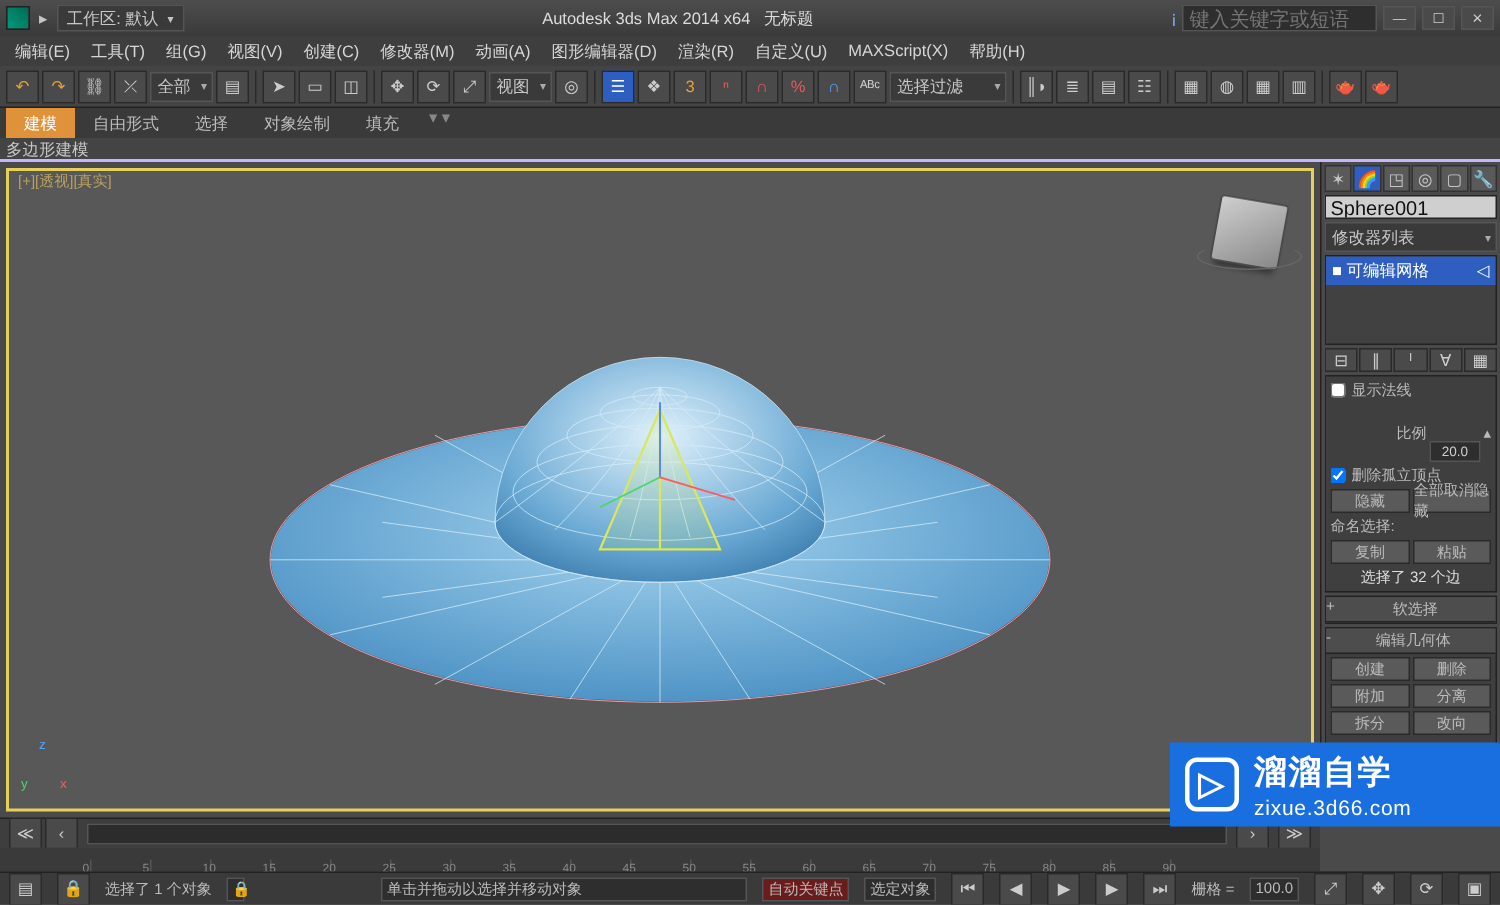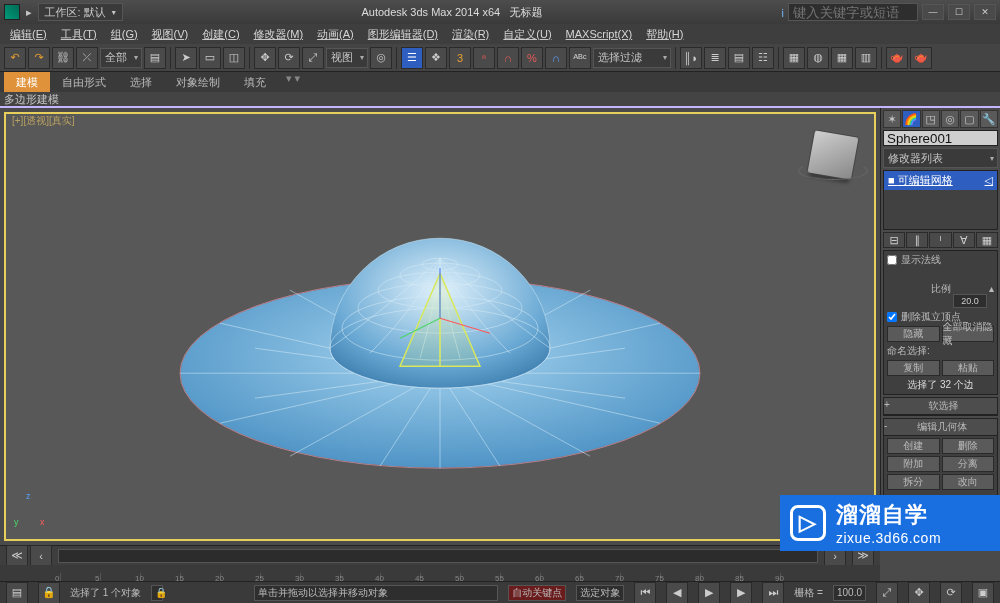--- a/index.html
+++ b/index.html
@@ -39,21 +39,20 @@
     display: inline-flex; align-items:center; justify-content:center;
     font-size: 9px; color:#ccc;
   }
   
   .menubar {
     height: 20px;
     background: #3e3e3e;
     display: flex; align-items: center;
     padding: 0 4px;
     gap: 2px;
-    text-decoration: underline;
   }
   .menu-item { padding: 2px 6px; color:#d6d6d6; }
   
   .toolbar {
     height: 28px;
     background: #444;
     border-bottom: 1px solid #222;
     display: flex; align-items: center;
     padding: 0 4px;
     gap: 2px;
@@ -154,21 +153,21 @@
     display:flex; align-items:center; justify-content:center;
   }
   .ptab.active { background:#2e5ebf; }
   .panel-field {
     height:16px; background:#cfcfcf; color:#111;
     border:1px solid #222; padding:0 3px;
   }
   .panel-box { background:#414141; border:1px solid #222; min-height:60px; }
   .panel-box .mod-item {
     background:#2e5ebf; color:#fff; padding:2px 4px;
-    display:flex; justify-content:space-between; align-items:center;text-decoration:underline;
+    display:flex; justify-content:space-between; align-items:center;
   }
   .panel-row { display:flex; gap:1px; }
   .panel-row .tbtn { flex:1; height:16px; }
   .rollout {
     background:#3f3f3f; border:1px solid #222; color:#bbb;
     font-size:10px;
   }
   .roll-head {
     background:#4d4d4d; text-align:center; padding:1px 0;
     border-bottom:1px solid #222;

